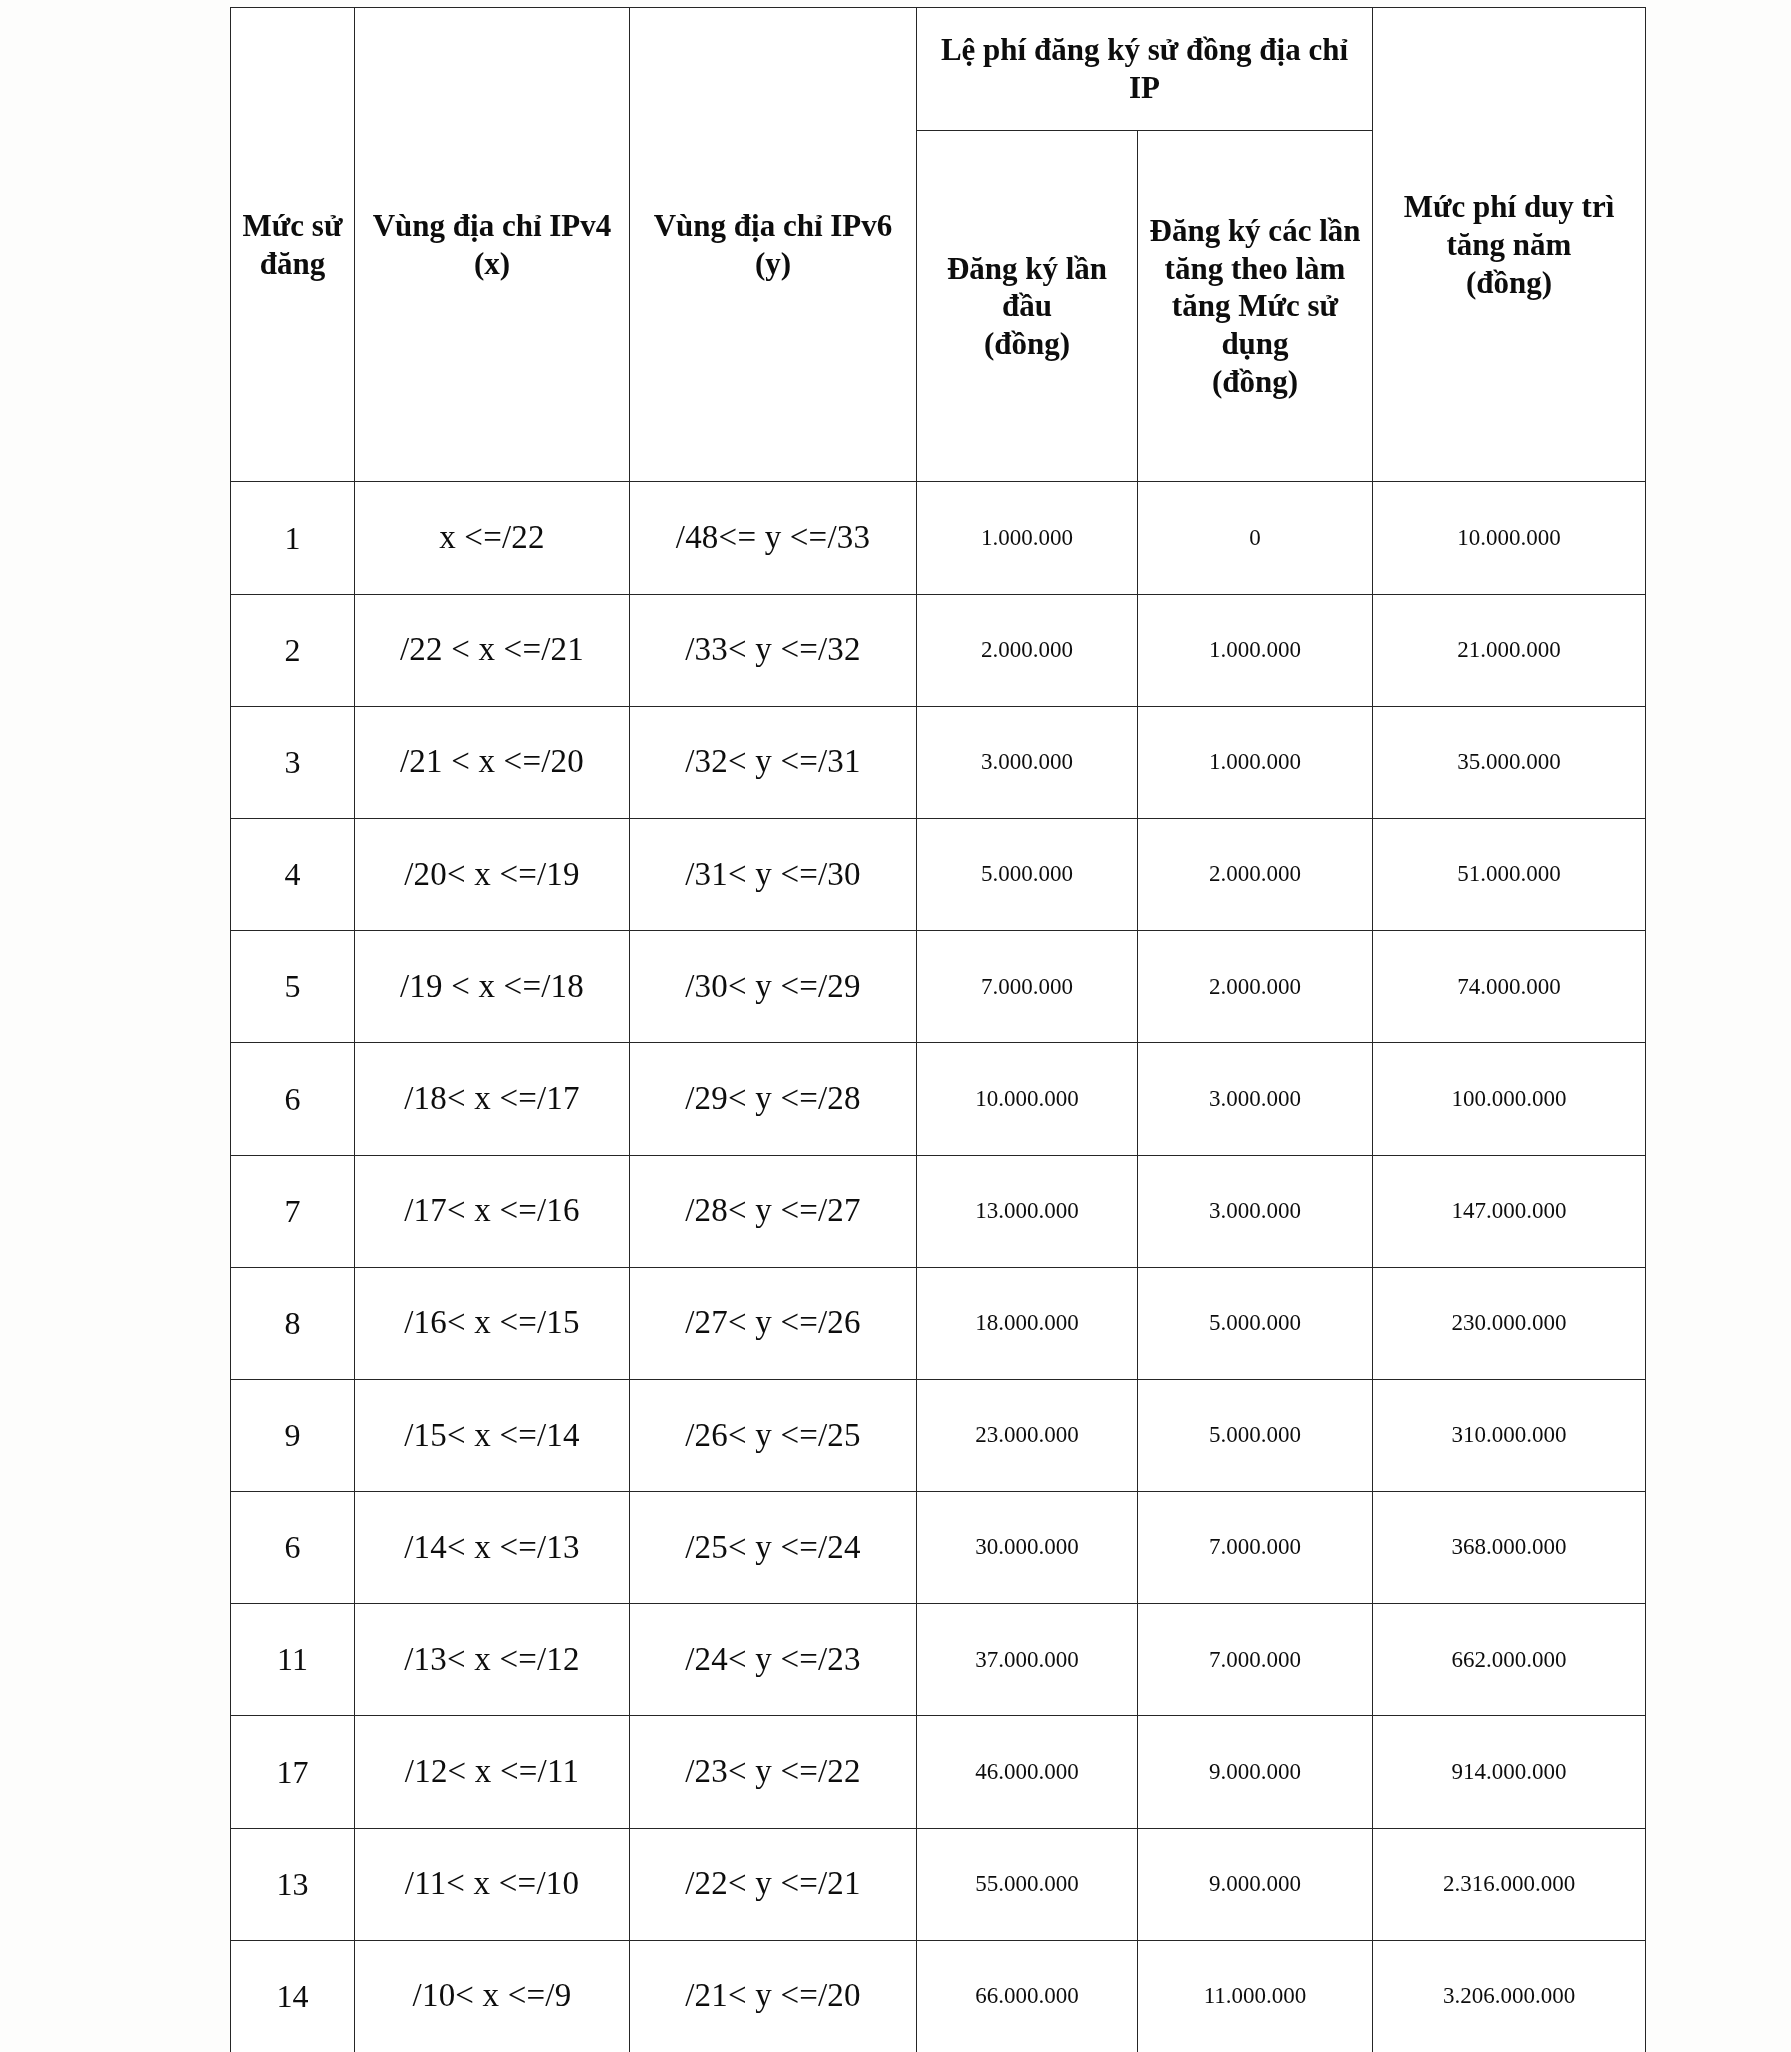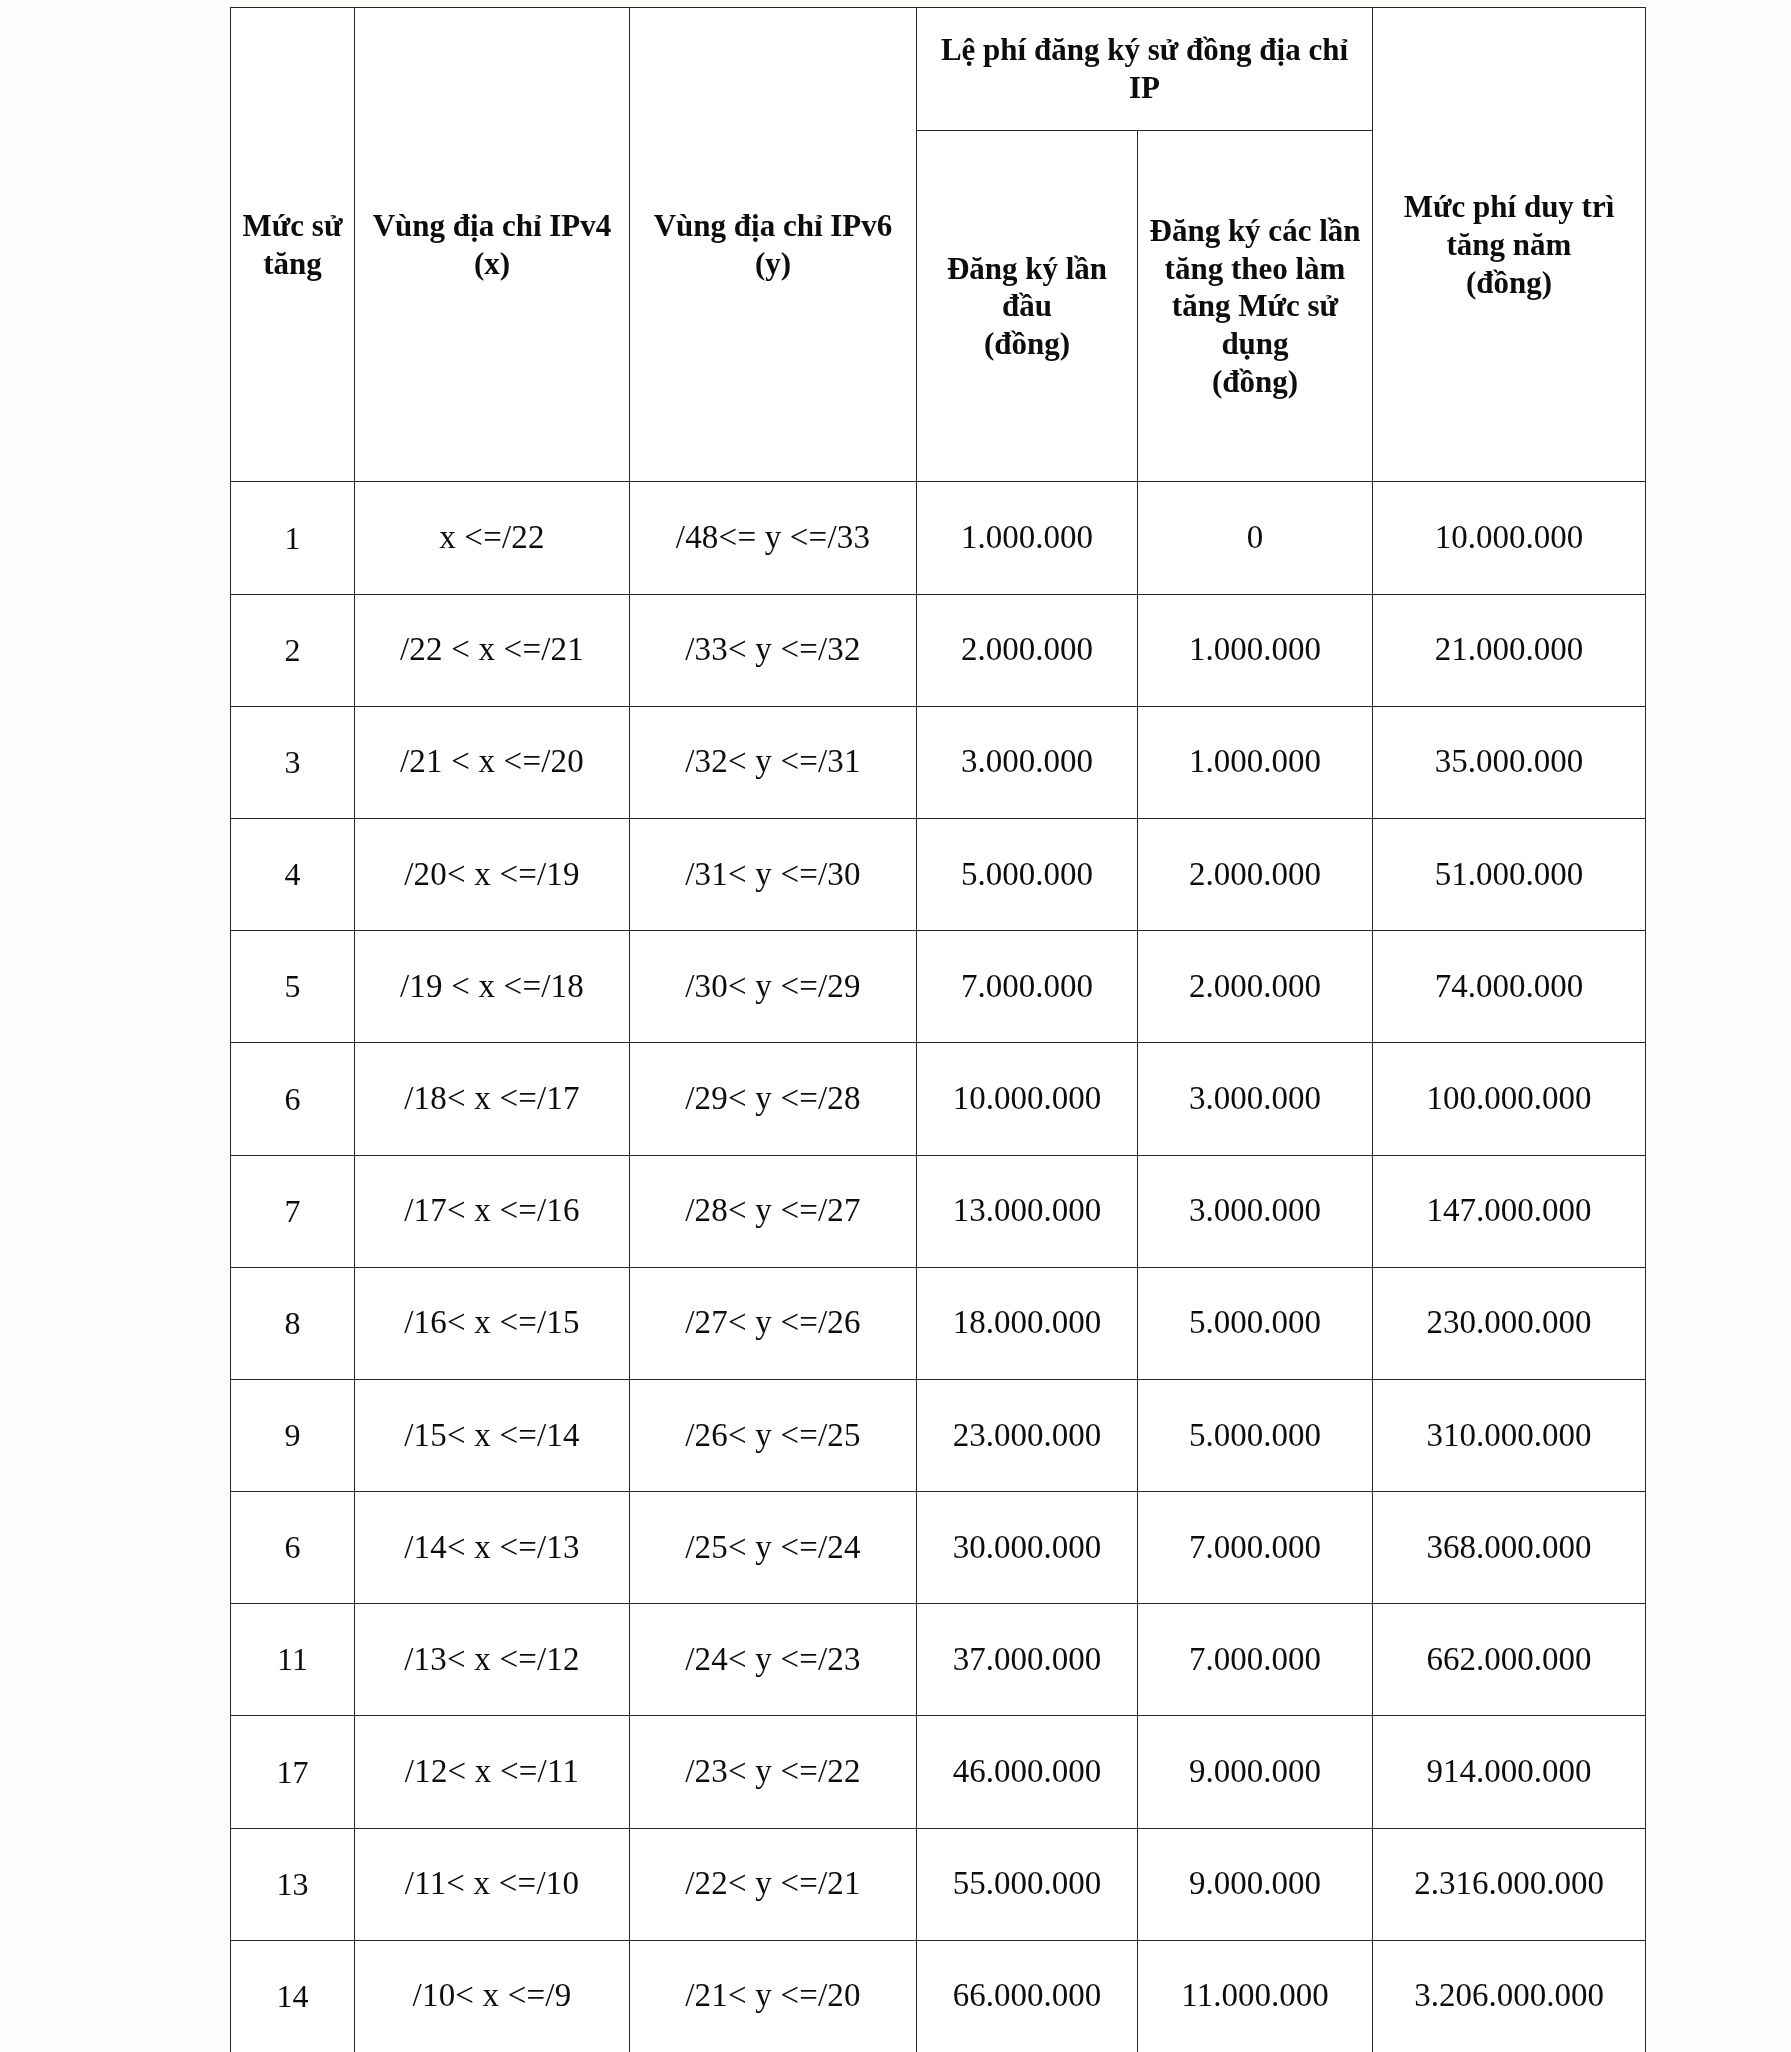--- a/index.html
+++ b/index.html
@@ -66,40 +66,40 @@
     height: 104px;
   }
   td.level-cell {
     font-size: 32px;
   }
   td.range-cell {
     font-size: 33px;
     letter-spacing: 0.2px;
   }
   td.money-cell {
-    font-size: 33px;
+    font-size: 23px;
   }
   .hdr-stack { display: block; }
 </style>
 </head>
 <body>
 
 <div class="page">
   <table class="fee-table">
     <colgroup>
       <col class="c0">
         <col class="c1">
         <col class="c2">
         <col class="c3">
         <col class="c4">
         <col class="c5">
     </colgroup>
     <thead>
       <tr>
-        <th rowspan="2" class="hdr-tall">Mức sử tăng</th>
+        <th rowspan="2" class="hdr-tall">Mức sử đăng</th>
         <th rowspan="2" class="hdr-tall">Vùng địa chỉ IPv4 (x)</th>
         <th rowspan="2" class="hdr-tall">Vùng địa chỉ IPv6 (y)</th>
         <th colspan="2" class="hdr-group">Lệ phí đăng ký sử đồng địa chỉ IP</th>
         <th rowspan="2" class="hdr-tall">
           <span class="hdr-stack">Mức phí duy trì tăng năm</span>
           <span class="unit">(đồng)</span>
         </th>
       </tr>
       <tr>
         <th>

